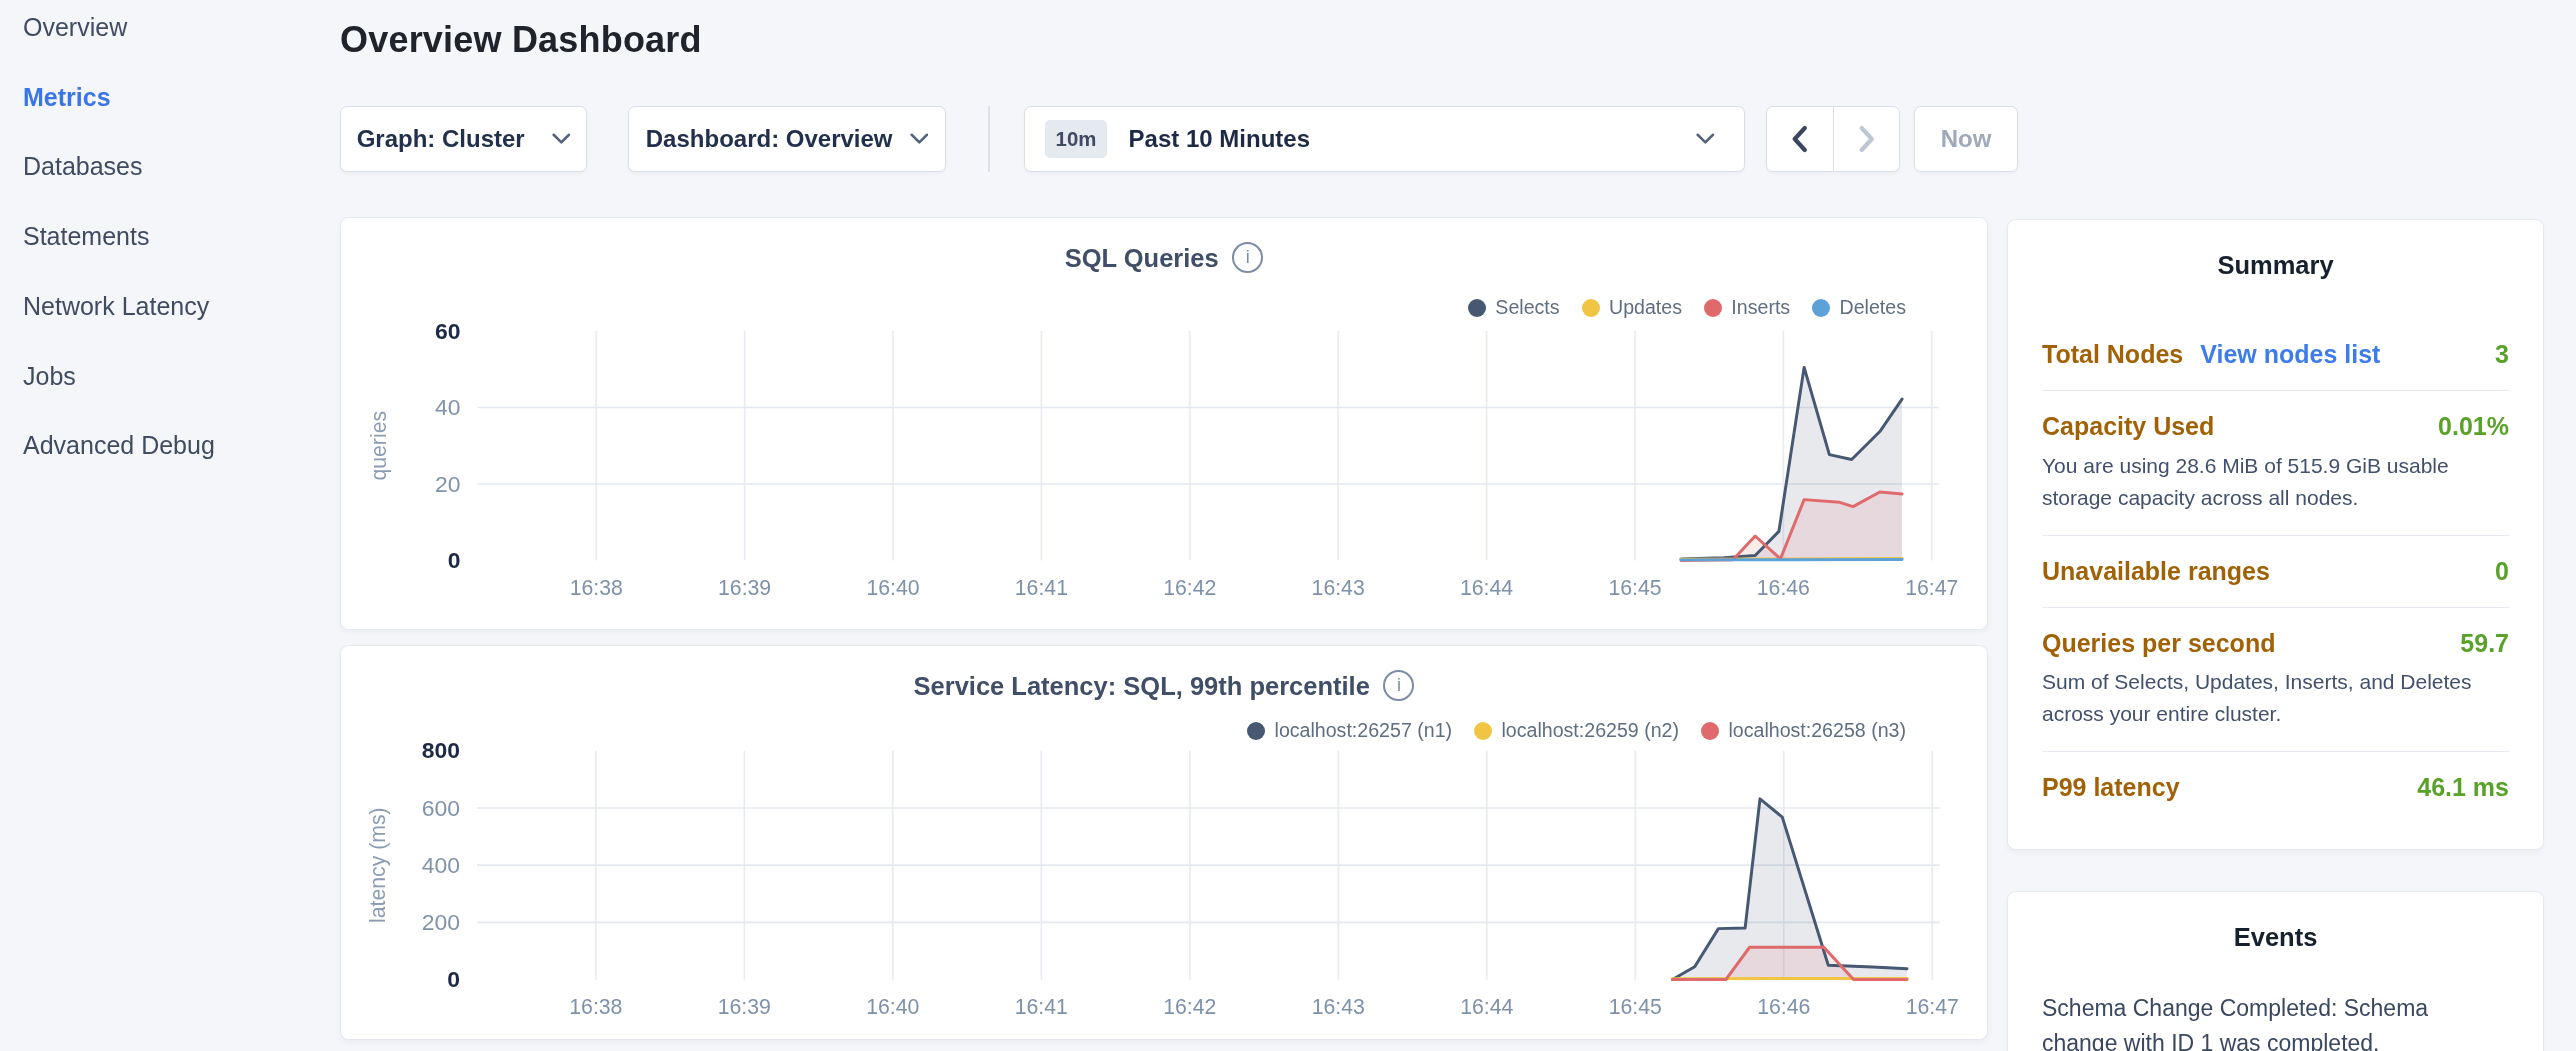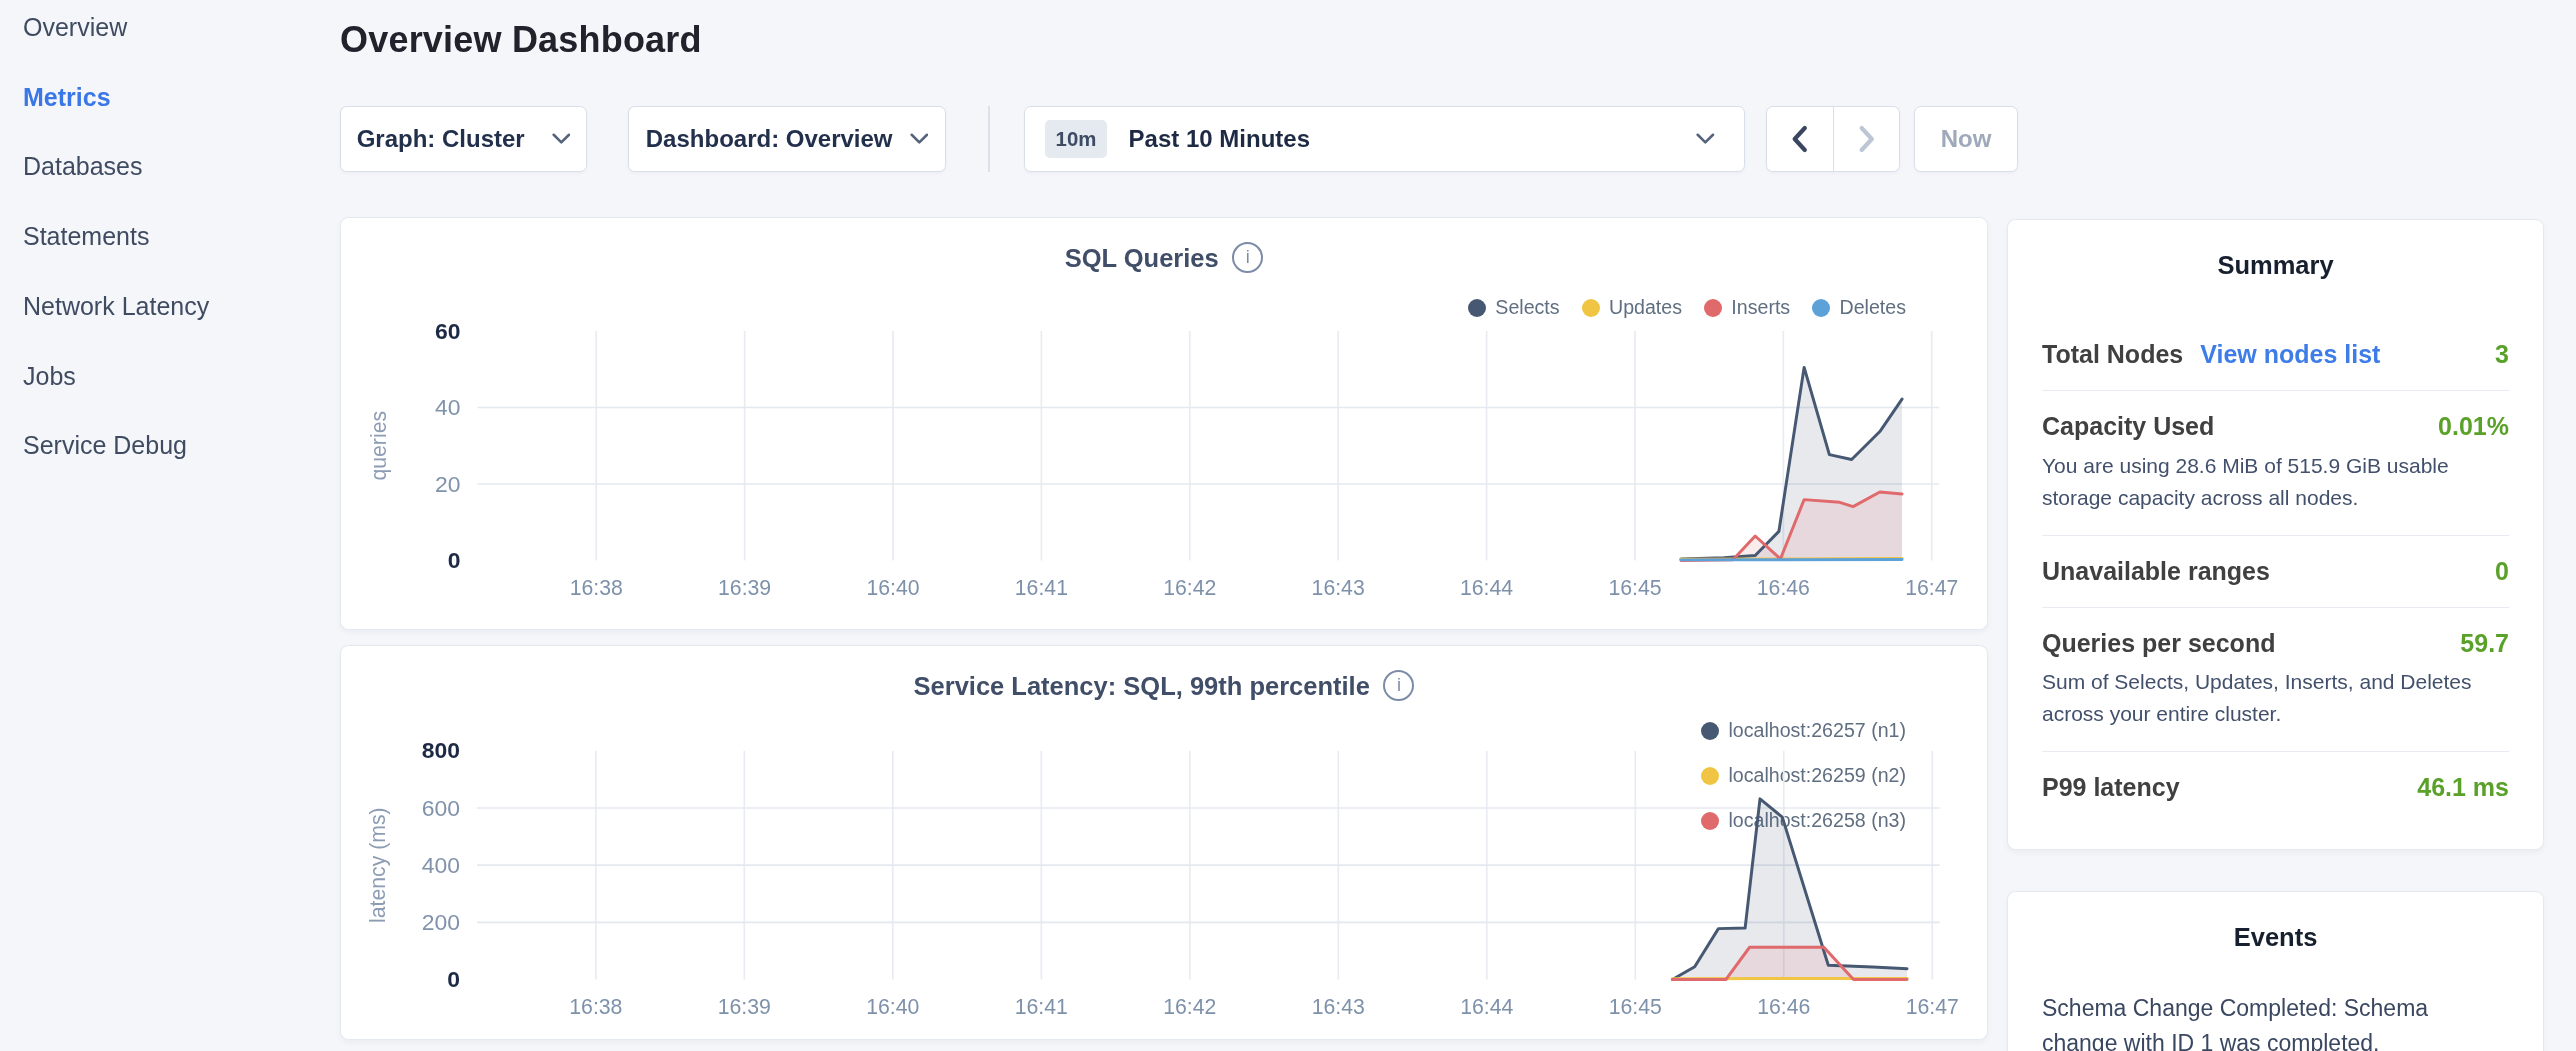--- a/index.html
+++ b/index.html
@@ -72,49 +72,49 @@
   .chart-title { font-size:25.5px; font-weight:700; color:#414e68; }
   .info-circle {
     width:31px; height:31px; border:2.1px solid #7c8ba6; border-radius:50%;
     display:inline-flex; align-items:center; justify-content:center;
     font-size:18px; color:#7c8ba6; font-weight:400; cursor:pointer;
   }
   .legend {
     position:absolute; right:81px; display:flex; gap:22px; align-items:center;
   }
   .legend-1 { top:78px; }
-  .legend-2 { top:73px;flex-direction:column; }
+  .legend-2 { top:73px; }
   .legend-item { display:inline-flex; align-items:center; gap:9.4px; font-size:19.6px; color:#5f6e80; }
   .legend-dot { width:18px; height:18px; border-radius:50%; display:inline-block; }
   .chart-svg { position:absolute; left:0; top:0; }
   .chart-svg text { font-family:"Liberation Sans", sans-serif; }
   
   .summary-panel { left:2007px; top:219px; width:537px; height:631px; padding:31px 34px; overflow:hidden; }
   .events-panel  { left:2007px; top:891px; width:537px; height:272px; padding:31px 34px; overflow:hidden; }
   .side-title { text-align:center; font-size:25.5px; font-weight:700; color:#17202e; margin-bottom:39px; }
   .sum-group { padding:21px 0; }
   .sum-group + .sum-group { border-top:1.7px solid #e7eaf0; }
   .sum-row { display:flex; align-items:baseline; }
-  .sum-label { font-size:25px; font-weight:700; color:#404040; white-space:nowrap; }
+  .sum-label { font-size:25px; font-weight:700; color:#a16207; white-space:nowrap; }
   .sum-link { font-size:25px; font-weight:700; color:#3e7ce8; margin-left:17px; cursor:pointer; white-space:nowrap; }
   .sum-value { margin-left:auto; font-size:25px; font-weight:700; color:#5aa129; white-space:nowrap; }
   .sum-desc { font-size:21px; color:#42506b; line-height:32px; margin-top:8.5px; }
   .event-text { font-size:23px; color:#3a4760; line-height:35px; }
 </style>
 </head>
 <body>
 
 <nav class="nav">
   <div class="nav-item" style="top:12px">Overview</div>
   <div class="nav-item active" style="top:82px">Metrics</div>
   <div class="nav-item" style="top:151px">Databases</div>
   <div class="nav-item" style="top:221px">Statements</div>
   <div class="nav-item" style="top:291px">Network Latency</div>
   <div class="nav-item" style="top:361px">Jobs</div>
-  <div class="nav-item" style="top:430px">Service Debug</div>
+  <div class="nav-item" style="top:430px">Advanced Debug</div>
 </nav>
 
 <h1 class="page-title">Overview Dashboard</h1>
 
 <div class="toolbar-box dd1">
   <span class="dd-label">Graph: Cluster</span>
   <svg class="chev-down" viewBox="0 0 22 14">
     <polyline points="2,2 11,11 20,2" fill="none" stroke="#55627b" stroke-width="3" stroke-linecap="round" stroke-linejoin="round"></polyline>
   </svg>
 </div>

